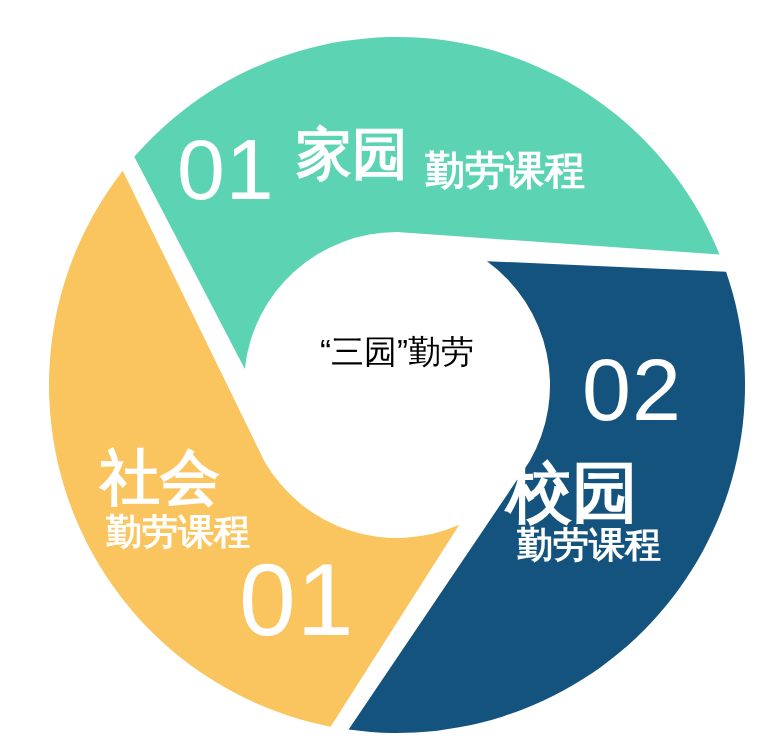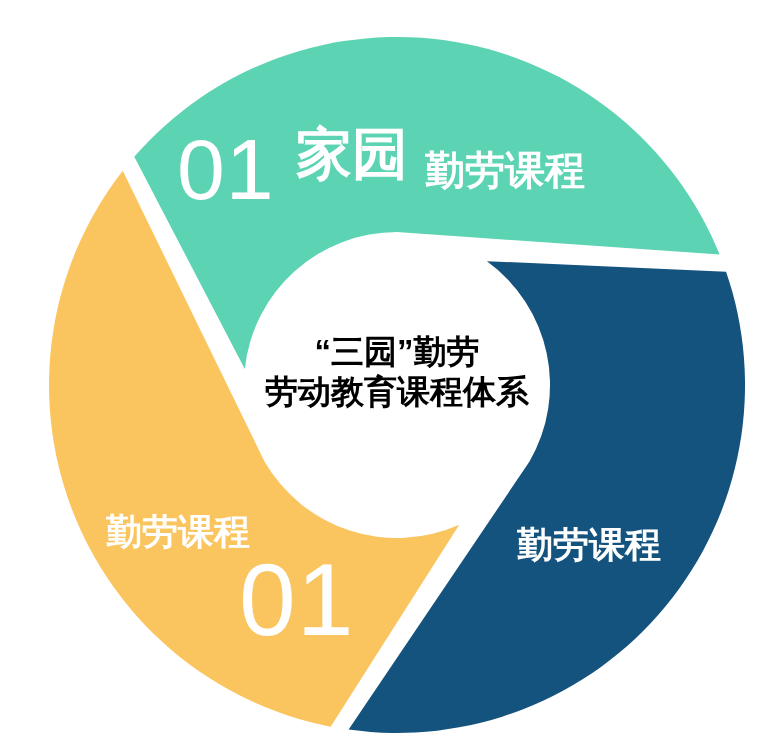--- a/index.html
+++ b/index.html
@@ -49,21 +49,21 @@
   .sub-school  { left: 509px; top: 527px; font-size: 36px; }
   .sub-society { left:  98px; top: 514px; font-size: 36px; }
   .center-text {
     position: absolute;
     left: 237px;
     top: 332px;
     width: 320px;
     text-align: center;
     color: #000000;
     font-size: 33px;
-    font-weight: 700;
+    font-weight: 400;
     line-height: 40px;
     white-space: nowrap;
   }
 </style>
 </head>
 <body>
 
 <div class="stage">
 
   <svg width="771" height="754" viewBox="0 0 771 754">
@@ -72,23 +72,25 @@
 
     <path d="M134.3,156.7 A348,348 0 0 1 719.6,254.6 L397,232 A153,153 0 0 0 244.8,369 Z" transform="rotate(120 397 385)" fill="#15537F"></path>
 
     <path d="M134.3,156.7 A348,348 0 0 1 719.6,254.6 L397,232 A153,153 0 0 0 244.8,369 Z" transform="rotate(240 397 385)" fill="#FAC55F"></path>
   </svg>
 
   <div class="label num num-01">01</div>
   <div class="label seg-title title-home">家园</div>
   <div class="label seg-sub sub-home">勤劳课程</div>
 
+  <div class="label num num-02">02</div>
+  <div class="label seg-title title-school">校园</div>
   <div class="label seg-sub sub-school">勤劳课程</div>
 
+  <div class="label seg-title title-society">社会</div>
   <div class="label seg-sub sub-society">勤劳课程</div>
   <div class="label num num-03">01</div>
 
   <div class="center-text">
     <div>“三园”勤劳</div>
-    <div>劳动教育课程体系</div>
   </div>
 
 </div>
 
 </body></html>

